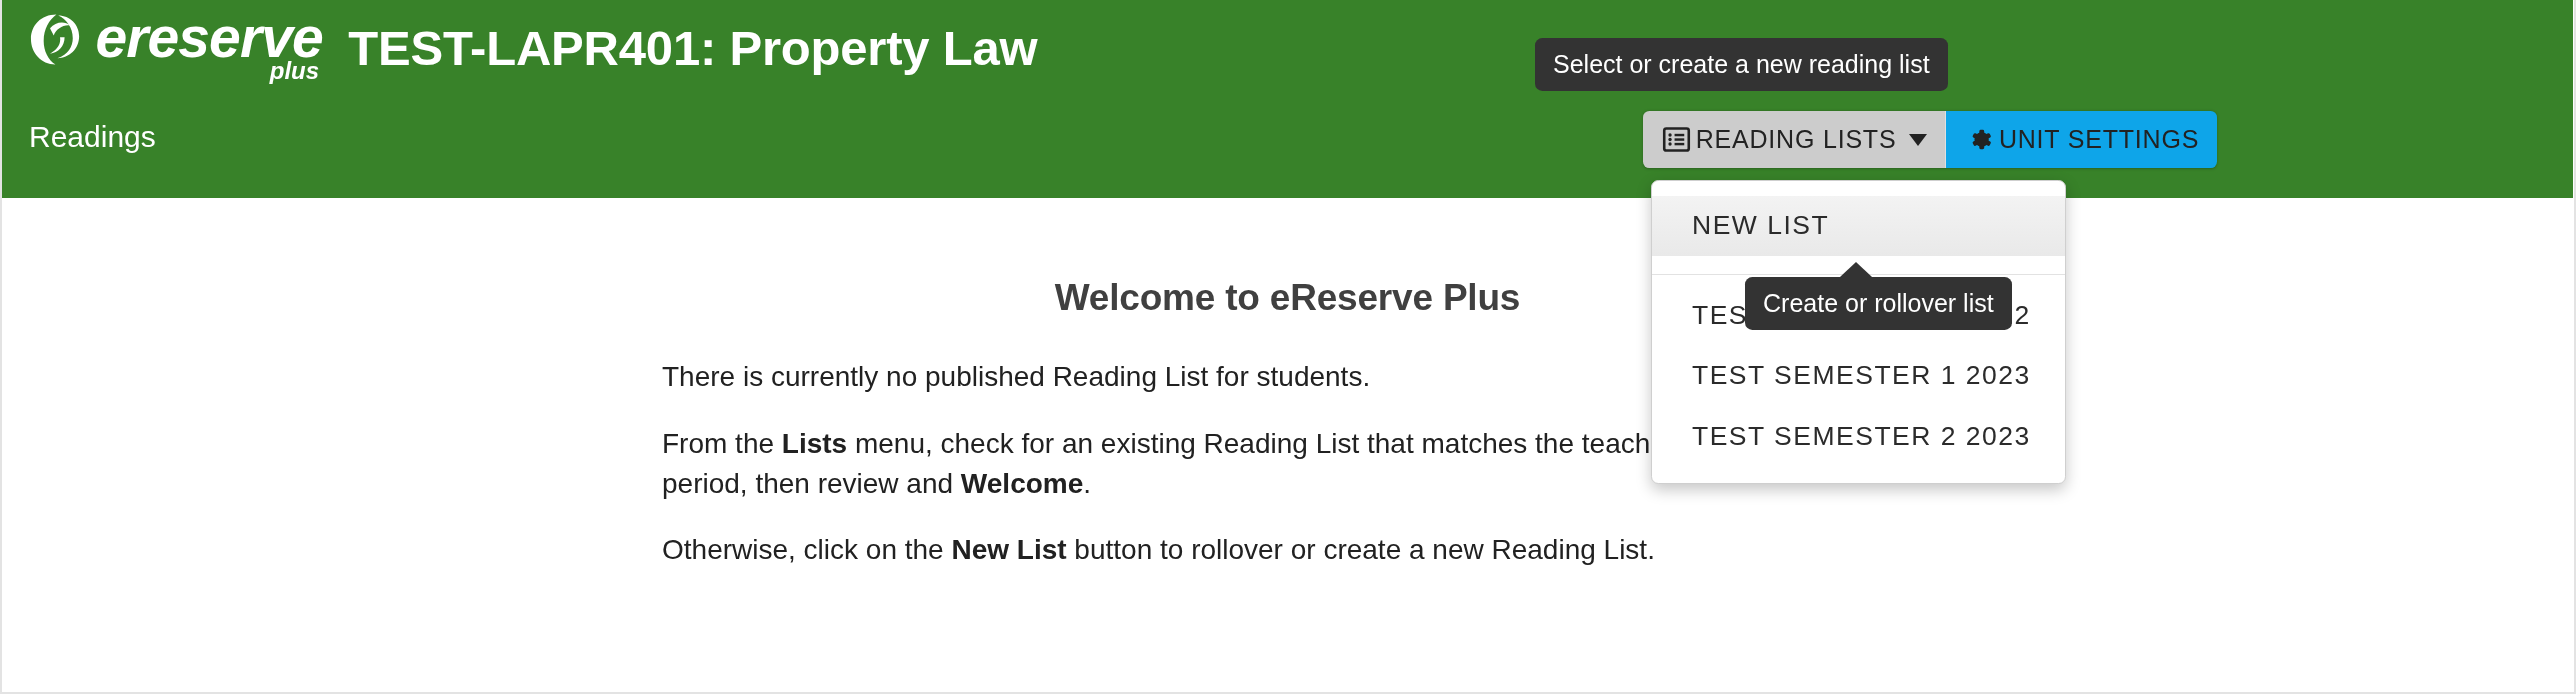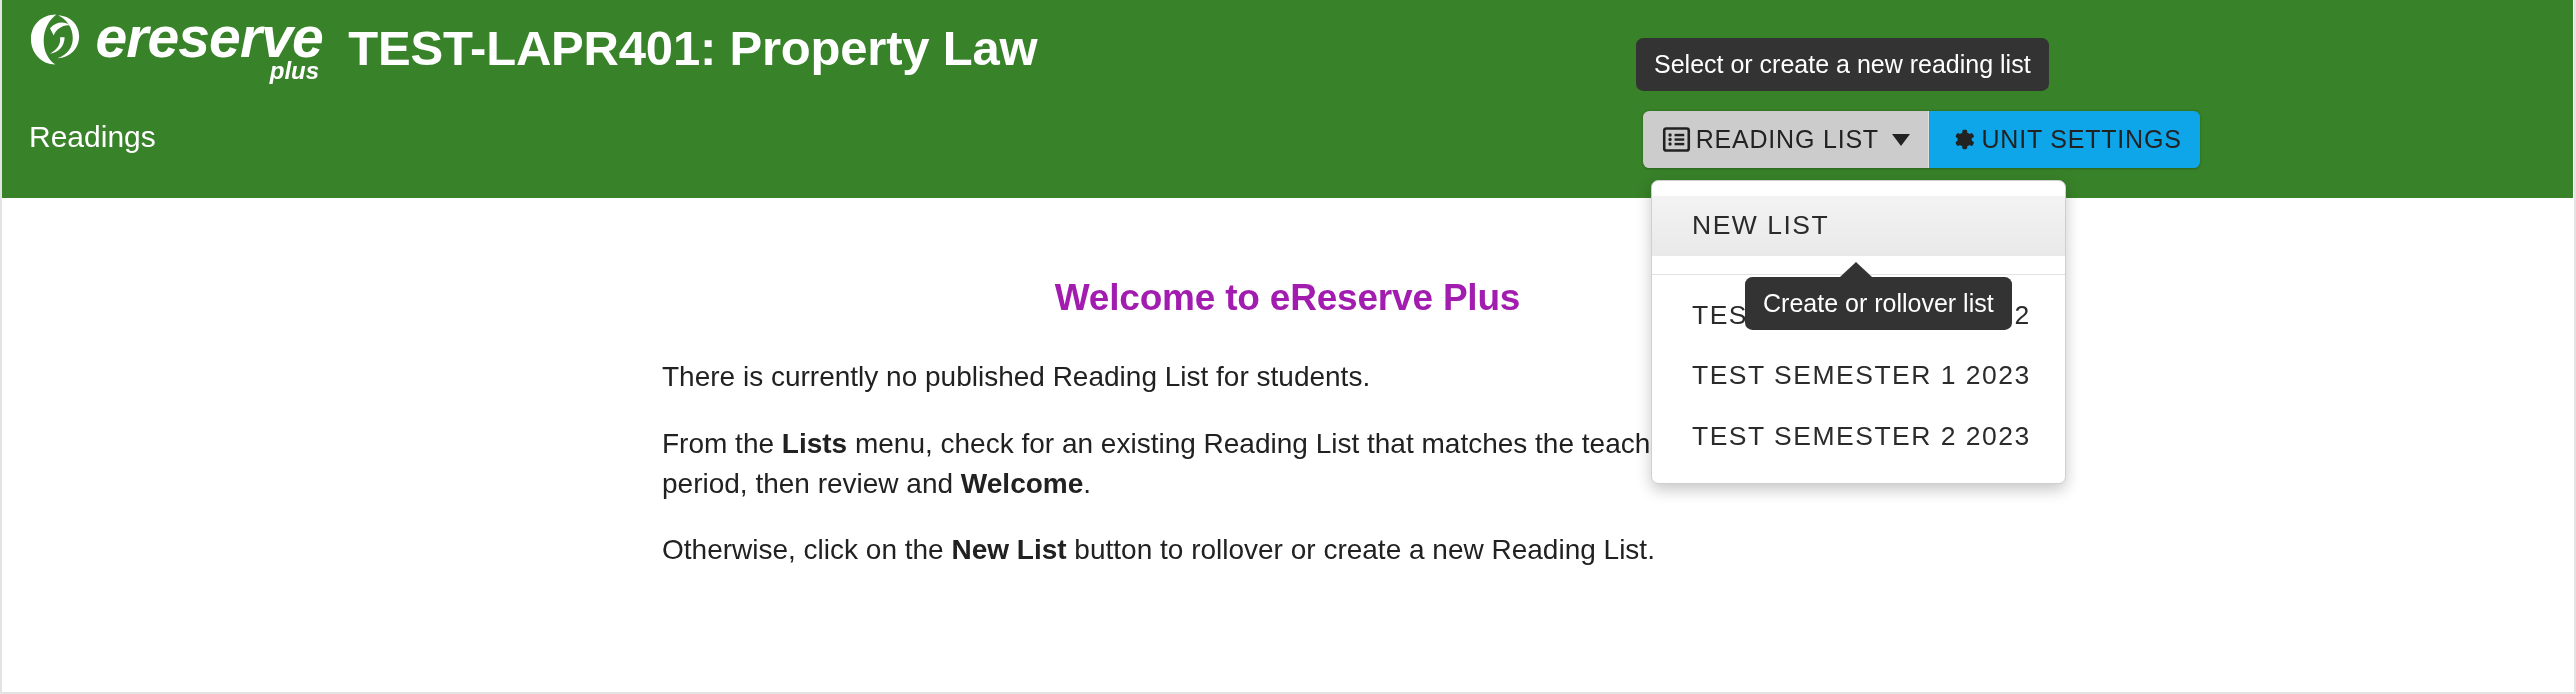--- a/index.html
+++ b/index.html
@@ -155,21 +155,21 @@
     position: absolute;
     background: #333333;
     color: #ffffff;
     border-radius: 7.3px;
     font-size: 25px;
     font-weight: 400;
     padding: 12px 18px;
     white-space: nowrap;
     z-index: 60;
   }
-  .tip-top { left: 1634px; top: 38px; }
+  .tip-top { left: 1533px; top: 38px; }
   .tip-inner {
     left: 1743px; top: 277px;
   }
   .tip-inner::after {
     content: "";
     position: absolute;
     left: 95px; top: -14.6px;
     width: 0; height: 0;
     border-left: 16.4px solid transparent;
     border-right: 16.4px solid transparent;
@@ -180,21 +180,21 @@
   .content {
     position: absolute;
     left: 0; top: 198px;
     width: 2571px;
     padding-top: 79px;
   }
   .welcome {
     text-align: center;
     font-size: 37px;
     font-weight: 700;
-    color: #a21caf;
+    color: #404040;
     letter-spacing: -0.2px;
   }
   .body-block {
     margin-left: 660px;
     margin-top: 38px;
     max-width: 1096px;
   }
   .para {
     font-size: 28px;
     line-height: 1.42;
@@ -240,21 +240,21 @@
         <svg width="31" height="31" viewBox="0 0 24 24" fill="none" stroke="#222" stroke-width="2">
           <rect x="2.5" y="3.5" width="19" height="17" rx="1.6"></rect>
           <circle cx="7" cy="8.5" r="1.3" fill="#222" stroke="none"></circle>
           <circle cx="7" cy="12" r="1.3" fill="#222" stroke="none"></circle>
           <circle cx="7" cy="15.5" r="1.3" fill="#222" stroke="none"></circle>
           <rect x="10.5" y="7.6" width="7.5" height="1.9" fill="#222" stroke="none"></rect>
           <rect x="10.5" y="11.1" width="7.5" height="1.9" fill="#222" stroke="none"></rect>
           <rect x="10.5" y="14.6" width="7.5" height="1.9" fill="#222" stroke="none"></rect>
         </svg>
       </span>
-      <span>READING LIST</span>
+      <span>READING LISTS</span>
       <span class="caret"></span>
     </button>
 
     <button class="btn">
       <span class="ic">
         <svg width="31" height="31" viewBox="0 0 24 24" fill="#222">
           <path d="M12 8.2a3.8 3.8 0 1 0 0 7.6 3.8 3.8 0 0 0 0-7.6zm0 5.9a2.1 2.1 0 1 1 0-4.2 2.1 2.1 0 0 1 0 4.2z"></path>
           <path d="M20.3 13.6l-1.2-.6c.1-.7.1-1.3 0-2l1.2-.6a1 1 0 0 0 .4-1.3l-.8-1.5a1 1 0 0 0-1.3-.4l-1.2.5a7 7 0 0 0-1.7-1l-.1-1.3a1 1 0 0 0-1-.9h-1.7a1 1 0 0 0-1 .9l-.1 1.3c-.6.2-1.2.6-1.7 1l-1.2-.5a1 1 0 0 0-1.3.4l-.8 1.5a1 1 0 0 0 .4 1.3l1.2.6c-.1.7-.1 1.3 0 2l-1.2.6a1 1 0 0 0-.4 1.3l.8 1.5c.2.5.8.7 1.3.4l1.2-.5c.5.4 1.1.8 1.7 1l.1 1.3c0 .5.5.9 1 .9h1.7c.5 0 1-.4 1-.9l.1-1.3c.6-.2 1.2-.6 1.7-1l1.2.5c.5.3 1.1.1 1.3-.4l.8-1.5a1 1 0 0 0-.4-1.3z"></path>
         </svg>
       </span>

